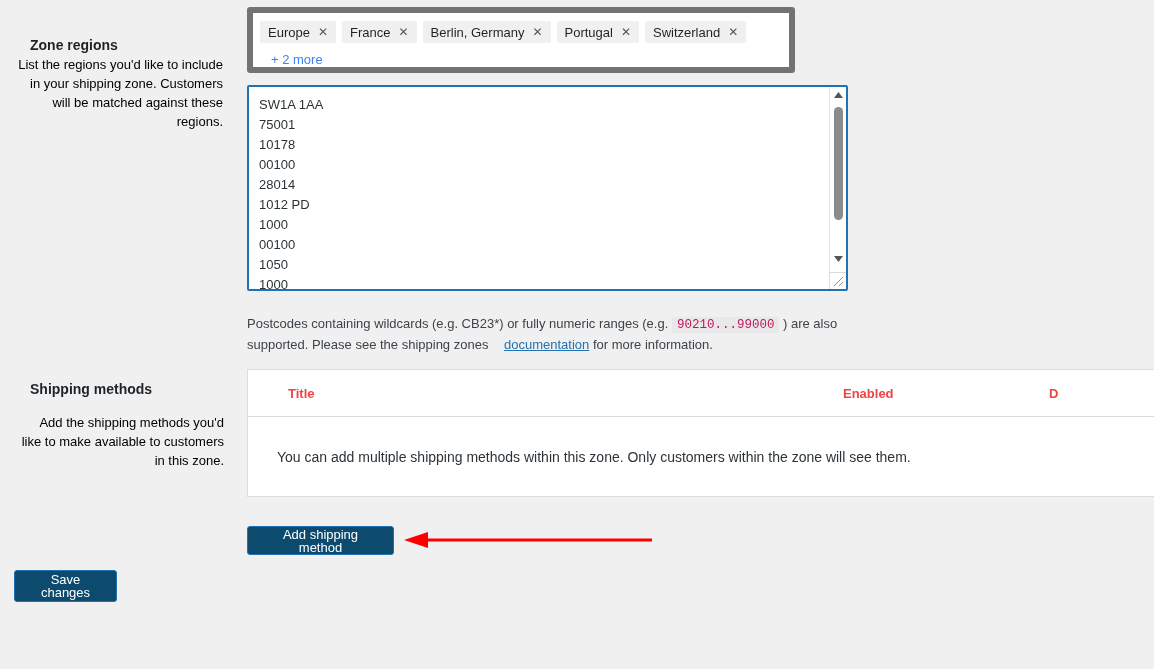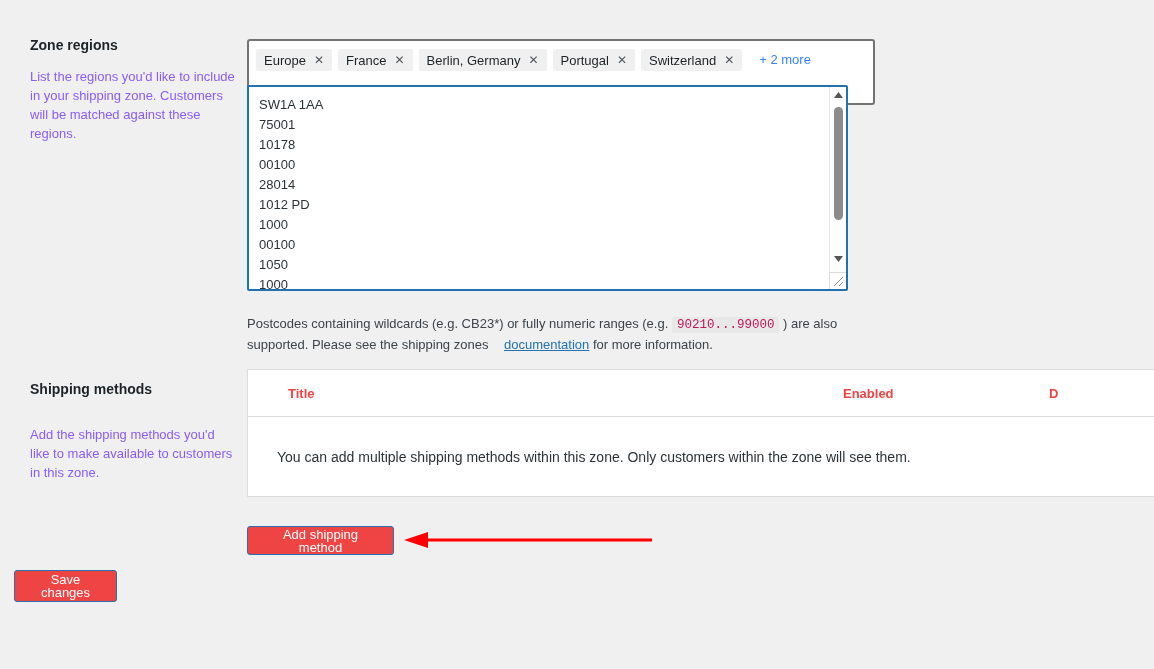--- a/index.html
+++ b/index.html
@@ -34,35 +34,36 @@
   .section-title {
     font-size: 14px;
     font-weight: bold;
     color: #1d2327;
     margin: 16px;
     padding: 0;
     line-height: 18px;
   }
   .section-desc {
     font-size: 13px;
-    color: #8b5cf6;
+    color: #000000;
     line-height: 19px;
-    margin: 16px;
+    margin: 4px;
     padding: 0;
+    text-align: right;
   }
 
   #zone-regions-title { position: absolute; left: 0; top: 20px; }
   #zone-regions-desc  { position: absolute; left: 0; top: 51px; width: 205px; }
 
   #shipping-methods-title { position: absolute; left: 0; top: 364px; }
   #shipping-methods-desc  { position: absolute; left: 0; top: 409px; width: 206px; }
 
   
   .btn-primary {
-    background: #ef4444;
+    background: #0c4a6e;
     border: 1px solid #2271b1;
     border-radius: 3px;
     color: #fff;
     font-family: "Liberation Sans", sans-serif;
     font-size: 13px;
     line-height: 1;
     padding: 12px;
     cursor: pointer;
     display: inline-flex;
     align-items: center;
@@ -84,27 +85,26 @@
     top: 526px;
     width: 147px;
     height: 29px;
   }
 
   
   #regions-box {
     position: absolute;
     left: 247px;
     top: 7px;
-    width: 628px;
+    width: 548px;
     height: 66px;
     background: #fff;
-    border: 2px solid #737373;
+    border: 6px solid #737373;
     border-radius: 3px;
     box-sizing: border-box;
-    margin-top: 32px;
   }
   #regions-chip-list {
     display: flex;
     align-items: flex-start;
     flex-wrap: wrap;
     padding: 8px 0 0 7px;
     gap: 6px;
   }
   .chip {
     background: #f0f0f0;

